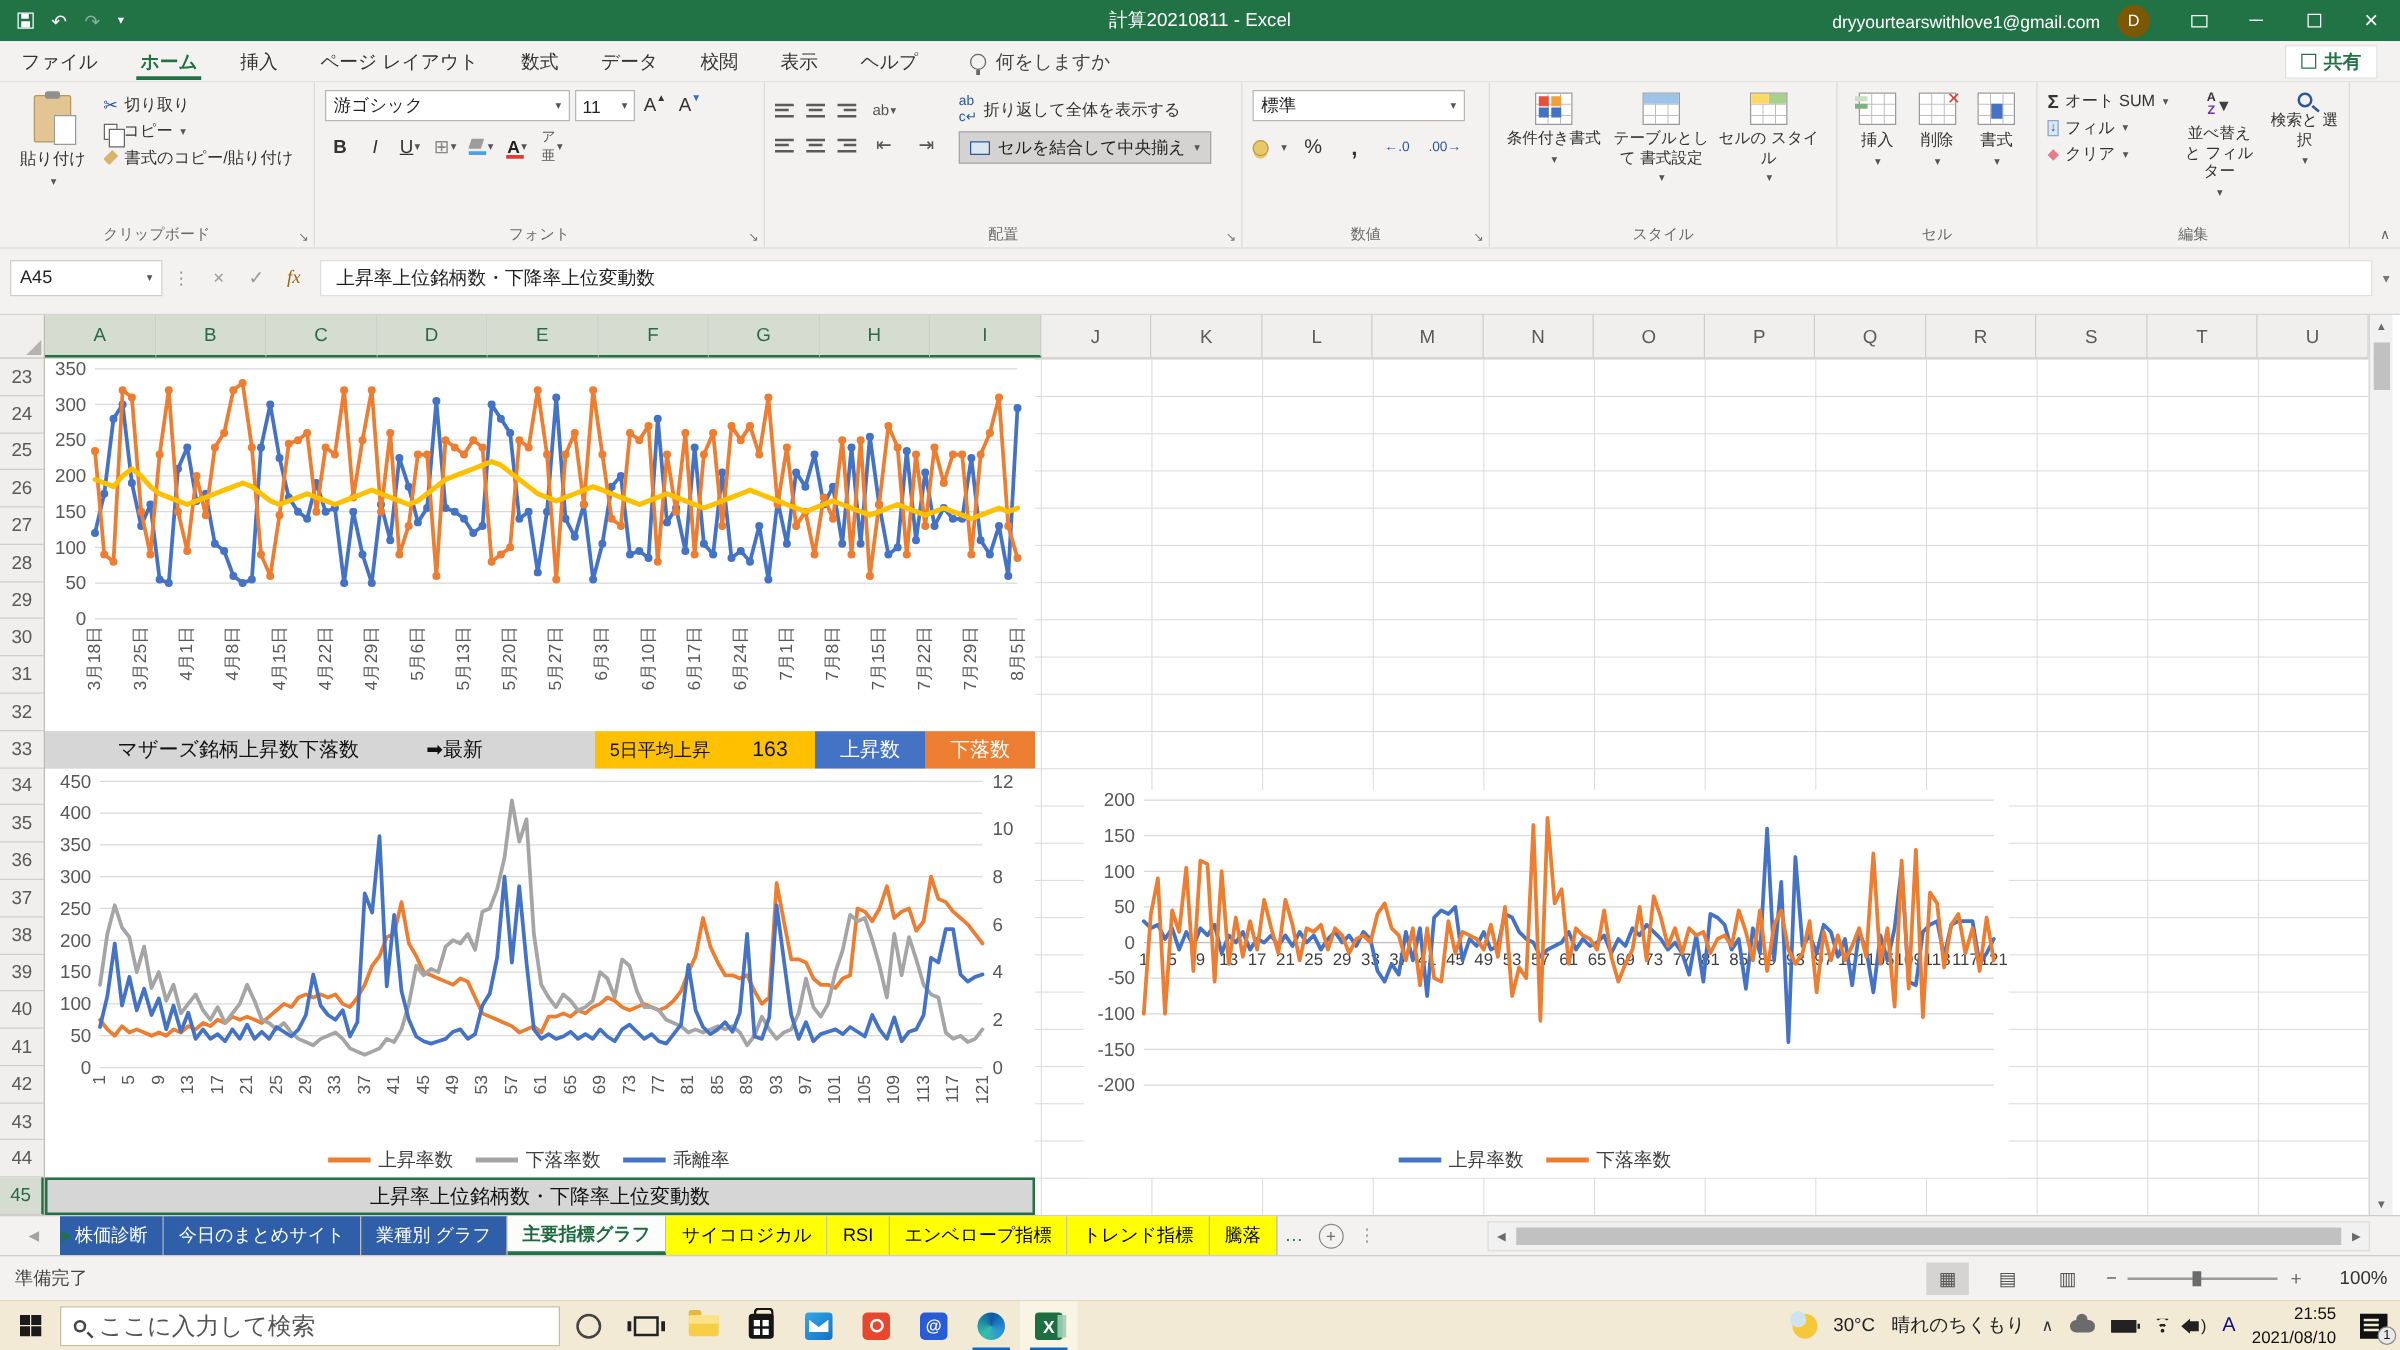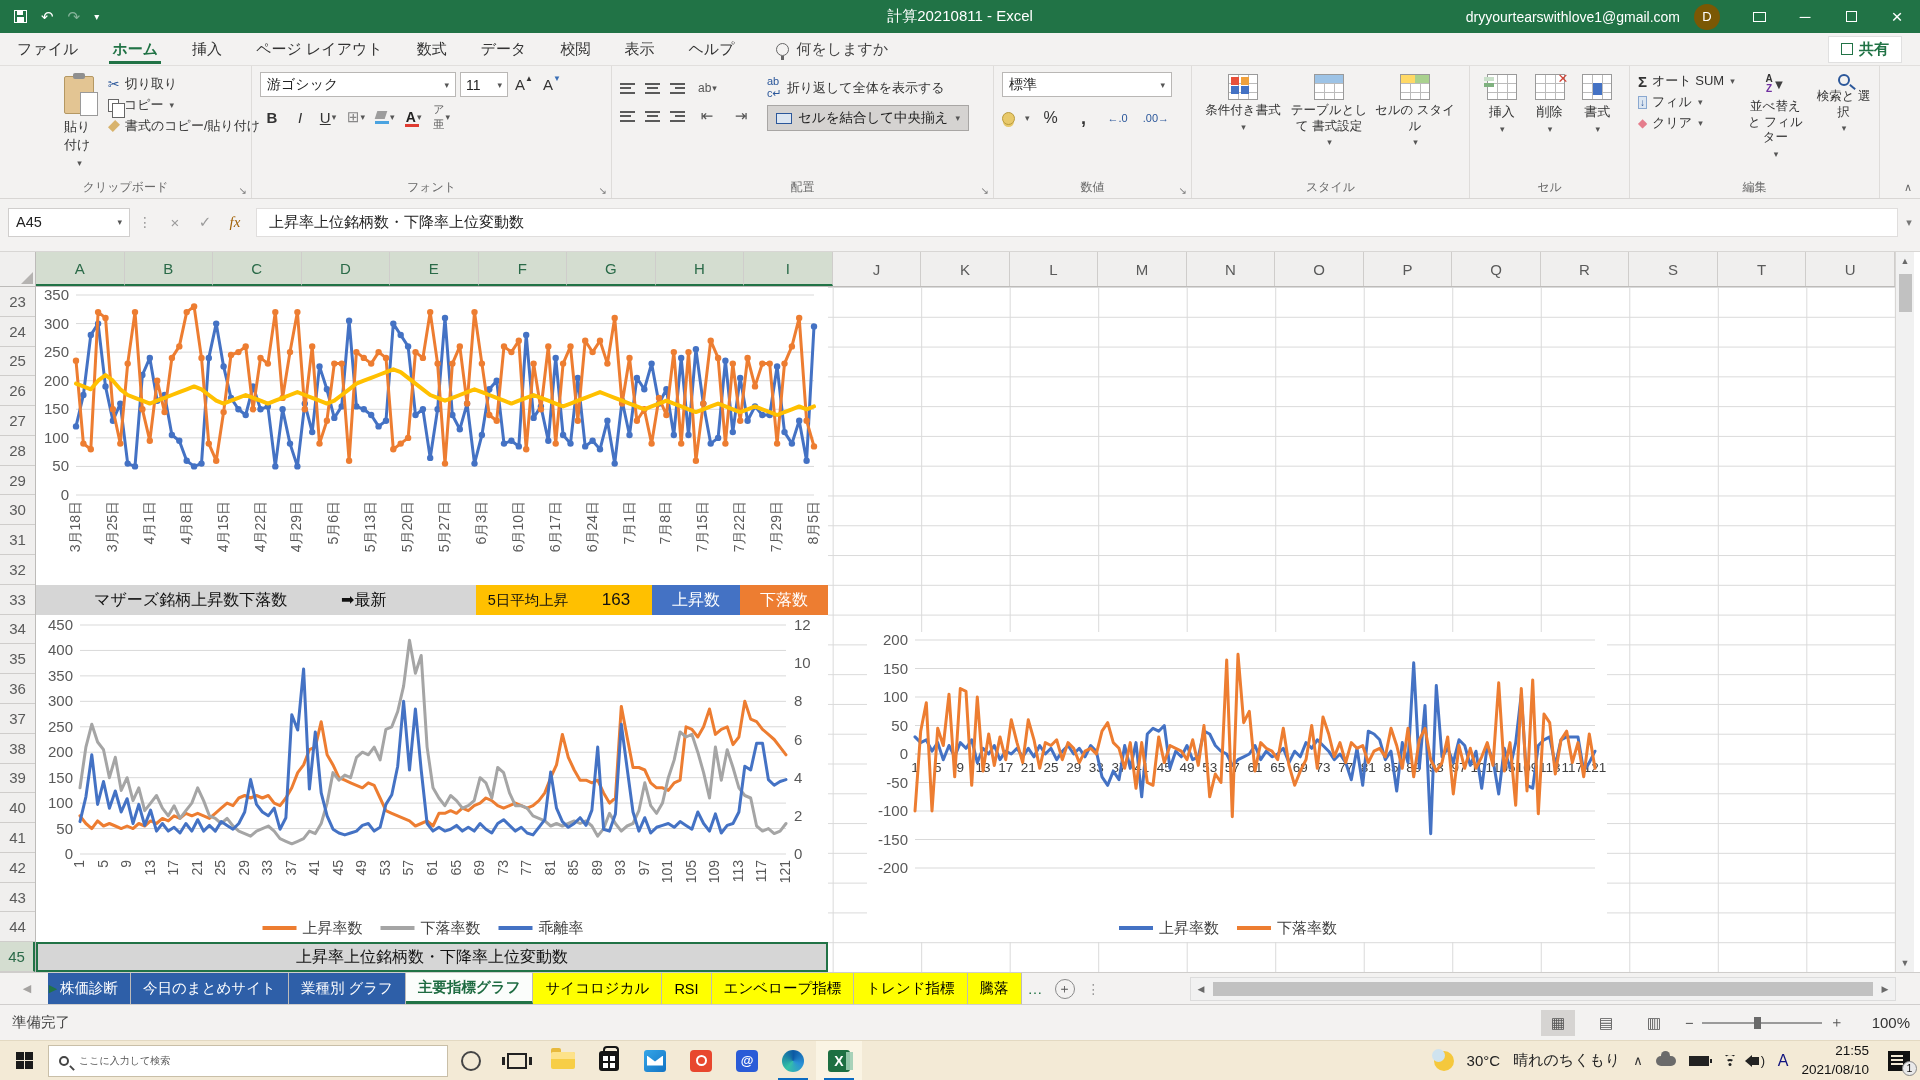--- a/index.html
+++ b/index.html
@@ -30,21 +30,21 @@
   .tellme{display:flex;align-items:center;gap:8px;margin-left:24px;color:#444;font-size:15px;}
   .bulb{width:13px;height:13px;border:1.5px solid #666;border-radius:50%;position:relative;}
   .bulb:after{content:"";position:absolute;left:4px;top:12px;width:3px;height:4px;background:#666;}
   #share-btn{margin-left:auto;margin-right:18px;display:flex;align-items:center;gap:6px;color:#217346;font-weight:bold;font-size:15px;background:#fff;border:1px solid #e0e0e0;padding:3px 12px;}
   .sharebox{width:12px;height:12px;border:1.5px solid #217346;}
   
   #ribbon{left:0;top:66px;width:1920px;height:133px;background:#f3f2f1;border-bottom:1px solid #d8d6d4;display:flex;}
   .rgroup{position:relative;height:100%;border-right:1px solid #dedcda;padding:6px 8px 20px 8px;}
   .glabel{position:absolute;bottom:2px;left:0;right:0;text-align:center;font-size:12px;color:#696969;}
   .launcher{position:absolute;bottom:2px;right:4px;font-size:10px;color:#777;}
-  .bigbtn{display:flex;flex-direction:column;align-items:center;gap:4px;font-size:13px;color:#333;padding:4px 8px;margin-left:48px;}
+  .bigbtn{display:flex;flex-direction:column;align-items:center;gap:4px;font-size:13px;color:#333;padding:4px 8px;}
   .clipicon{width:30px;height:38px;background:#e3c593;border:1px solid #b49863;border-radius:2px;position:relative;}
   .clipicon:before{content:"";position:absolute;left:8px;top:-4px;width:12px;height:6px;background:#8f8f8f;border-radius:2px;}
   .clipicon:after{content:"";position:absolute;right:-5px;bottom:-3px;width:16px;height:22px;background:#fff;border:1px solid #9a9a9a;}
   .smallrow{display:flex;align-items:center;gap:5px;font-size:13px;color:#333;margin:3px 0;white-space:nowrap;}
   .cuticon{color:#2b579a;font-size:14px;}
   .cpyicon{width:11px;height:13px;border:1px solid #666;position:relative;background:#fff;}
   .cpyicon:after{content:"";position:absolute;left:3px;top:3px;width:11px;height:13px;border:1px solid #666;background:#fff;}
   .brushicon{width:12px;height:12px;background:#d8b36c;clip-path:polygon(0 60%,60% 0,100% 40%,40% 100%);}
   .fontrow{display:flex;align-items:center;gap:4px;}
   .fontname{width:196px;height:25px;background:#fff;border:1px solid #b9b7b5;display:flex;align-items:center;justify-content:space-between;padding:0 6px;font-size:14px;color:#222;}
@@ -152,21 +152,21 @@
   .viewic.act{background:#d6d4d2;}
   .zoomline{display:flex;align-items:center;gap:8px;color:#555;}
   .ztrack{width:120px;height:2px;background:#9a9a9a;position:relative;}
   .zthumb{position:absolute;left:52px;top:-5px;width:7px;height:12px;background:#6a6a6a;}
   #zoompct{width:52px;text-align:right;font-size:15px;color:#333;}
   
   #taskbar{left:0;top:1040px;width:1920px;height:40px;background:#f3ead6;display:flex;align-items:center;position:absolute;border-top:1px solid #e3d9c2;}
   .tstart{width:48px;height:40px;display:flex;align-items:center;justify-content:center;}
   .winlogo{width:17px;height:17px;display:grid;grid-template-columns:8px 8px;grid-template-rows:8px 8px;gap:1px;}
   .winlogo i{background:#1a1a1a;}
-  #tsearch{width:400px;height:32px;background:#fff;border:1px solid #c9bfa8;display:flex;align-items:center;gap:10px;padding:0 10px;color:#444;font-size:10px;}
+  #tsearch{width:400px;height:32px;background:#fff;border:1px solid #c9bfa8;display:flex;align-items:center;gap:10px;padding:0 10px;color:#444;font-size:19px;}
   .mag{width:10px;height:10px;border:2px solid #444;border-radius:50%;position:relative;flex:none;}
   .mag:after{content:"";position:absolute;left:8px;top:9px;width:6px;height:2px;background:#444;transform:rotate(45deg);}
   .tbicon{width:46px;height:40px;display:flex;align-items:center;justify-content:center;position:relative;}
   .tbicon.run:after{content:"";position:absolute;left:8px;right:8px;bottom:0;height:3px;background:#0b6bc2;}
   .tbicon.actv{background:#faf4e4;}
   .cortana{width:20px;height:20px;border:2.5px solid #444;border-radius:50%;}
   .taskview{width:20px;height:16px;border:2px solid #222;position:relative;}
   .taskview:before{content:"";position:absolute;left:-7px;top:2px;width:3px;height:8px;background:#222;}
   .taskview:after{content:"";position:absolute;right:-7px;top:2px;width:3px;height:8px;background:#222;}
   .folder{width:24px;height:17px;background:#f7ce46;border-radius:2px;position:relative;}

